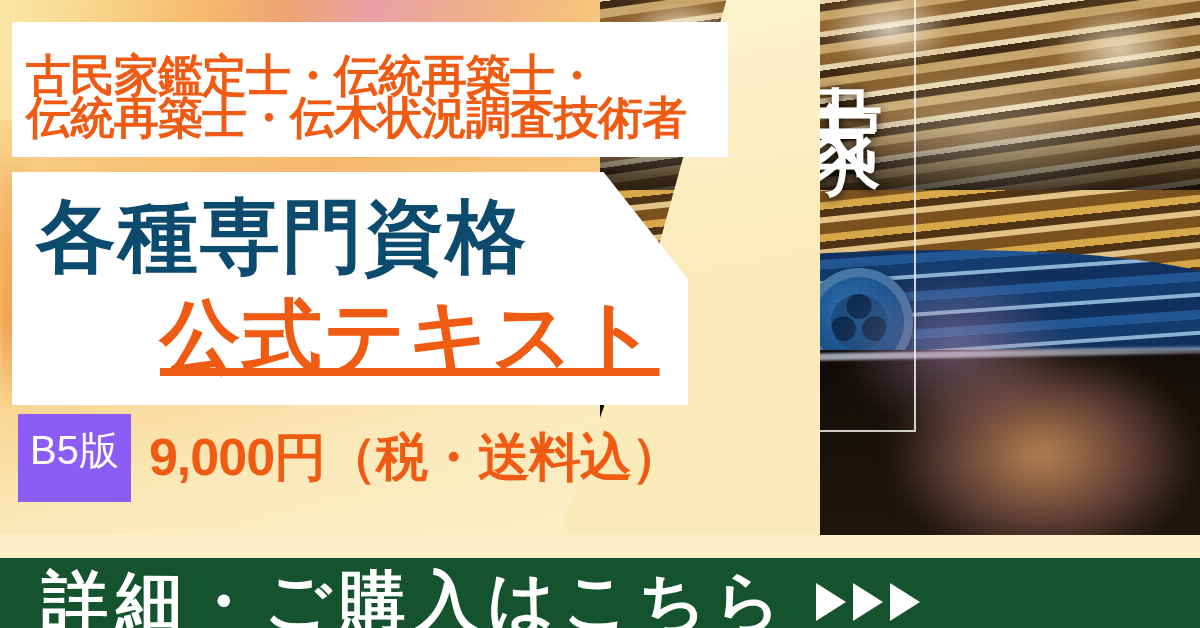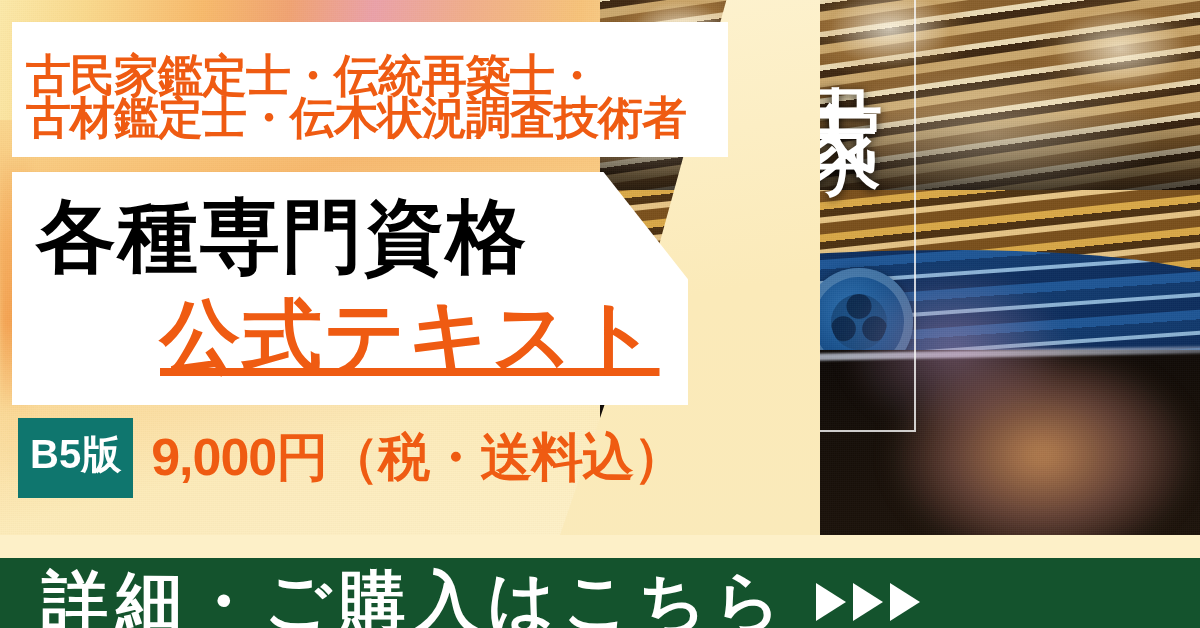--- a/index.html
+++ b/index.html
@@ -279,21 +279,21 @@
     top: 172px; left: 12px;
     width: 676px; height: 233px;
     background: #ffffff;
     clip-path: polygon(0 0, 87.5% 0, 100% 46%, 100% 100%, 0 100%);
   }
   .headline-l1 {
     position: absolute;
     top: 12px; left: 24px;
     font-size: 80px;
     font-weight: 700;
-    color: #000000;
+    color: #0c4a6e;
     letter-spacing: 2px;
     white-space: nowrap;
   }
   .headline-l2 {
     position: absolute;
     top: 112px; left: 148px;
     font-size: 80px;
     font-weight: 700;
     color: #ef5b12;
     letter-spacing: 2px;
@@ -303,26 +303,26 @@
 
   
   .price-row {
     position: absolute;
     top: 420px; left: 18px;
     display: flex;
     align-items: center;
     height: 76px;
   }
   .badge-b5 {
-    background: #0f766e;
+    background: #8b5cf6;
     color: #ffffff;
     font-size: 40px;
-    font-weight: 700;
+    font-weight: 400;
     line-height: 1;
-    padding: 16px 12px 24px;
+    padding: 16px 12px 32px;
     letter-spacing: 0px;
     white-space: nowrap;
   }
   .price-text {
     margin-left: 18px;
     color: #ef5b12;
     font-size: 52px;
     font-weight: 700;
     letter-spacing: -1px;
     white-space: nowrap;
@@ -380,21 +380,21 @@
 
     <div class="cover-box"></div>
     <div class="cover-title">古民家</div>
     <div class="cover-subtitle">伝統構法、古民家活用のための調査と再生の</div>
   </div>
 
   <div class="cream-wedge"></div>
 
   <div class="panel-certs">
     <div class="certs-line l1">古民家鑑定士・伝統再築士・</div>
-    <div class="certs-line l2">古材鑑定士・伝木状況調査技術者</div>
+    <div class="certs-line l2">伝統再築士・伝木状況調査技術者</div>
   </div>
 
   <div class="panel-headline">
     <div class="headline-l1">各種専門資格</div>
     <div class="headline-l2">公式テキスト</div>
   </div>
 
   <div class="price-row">
     <div class="badge-b5">B5版</div>
     <div class="price-text">9,000円（税・送料込）</div>

